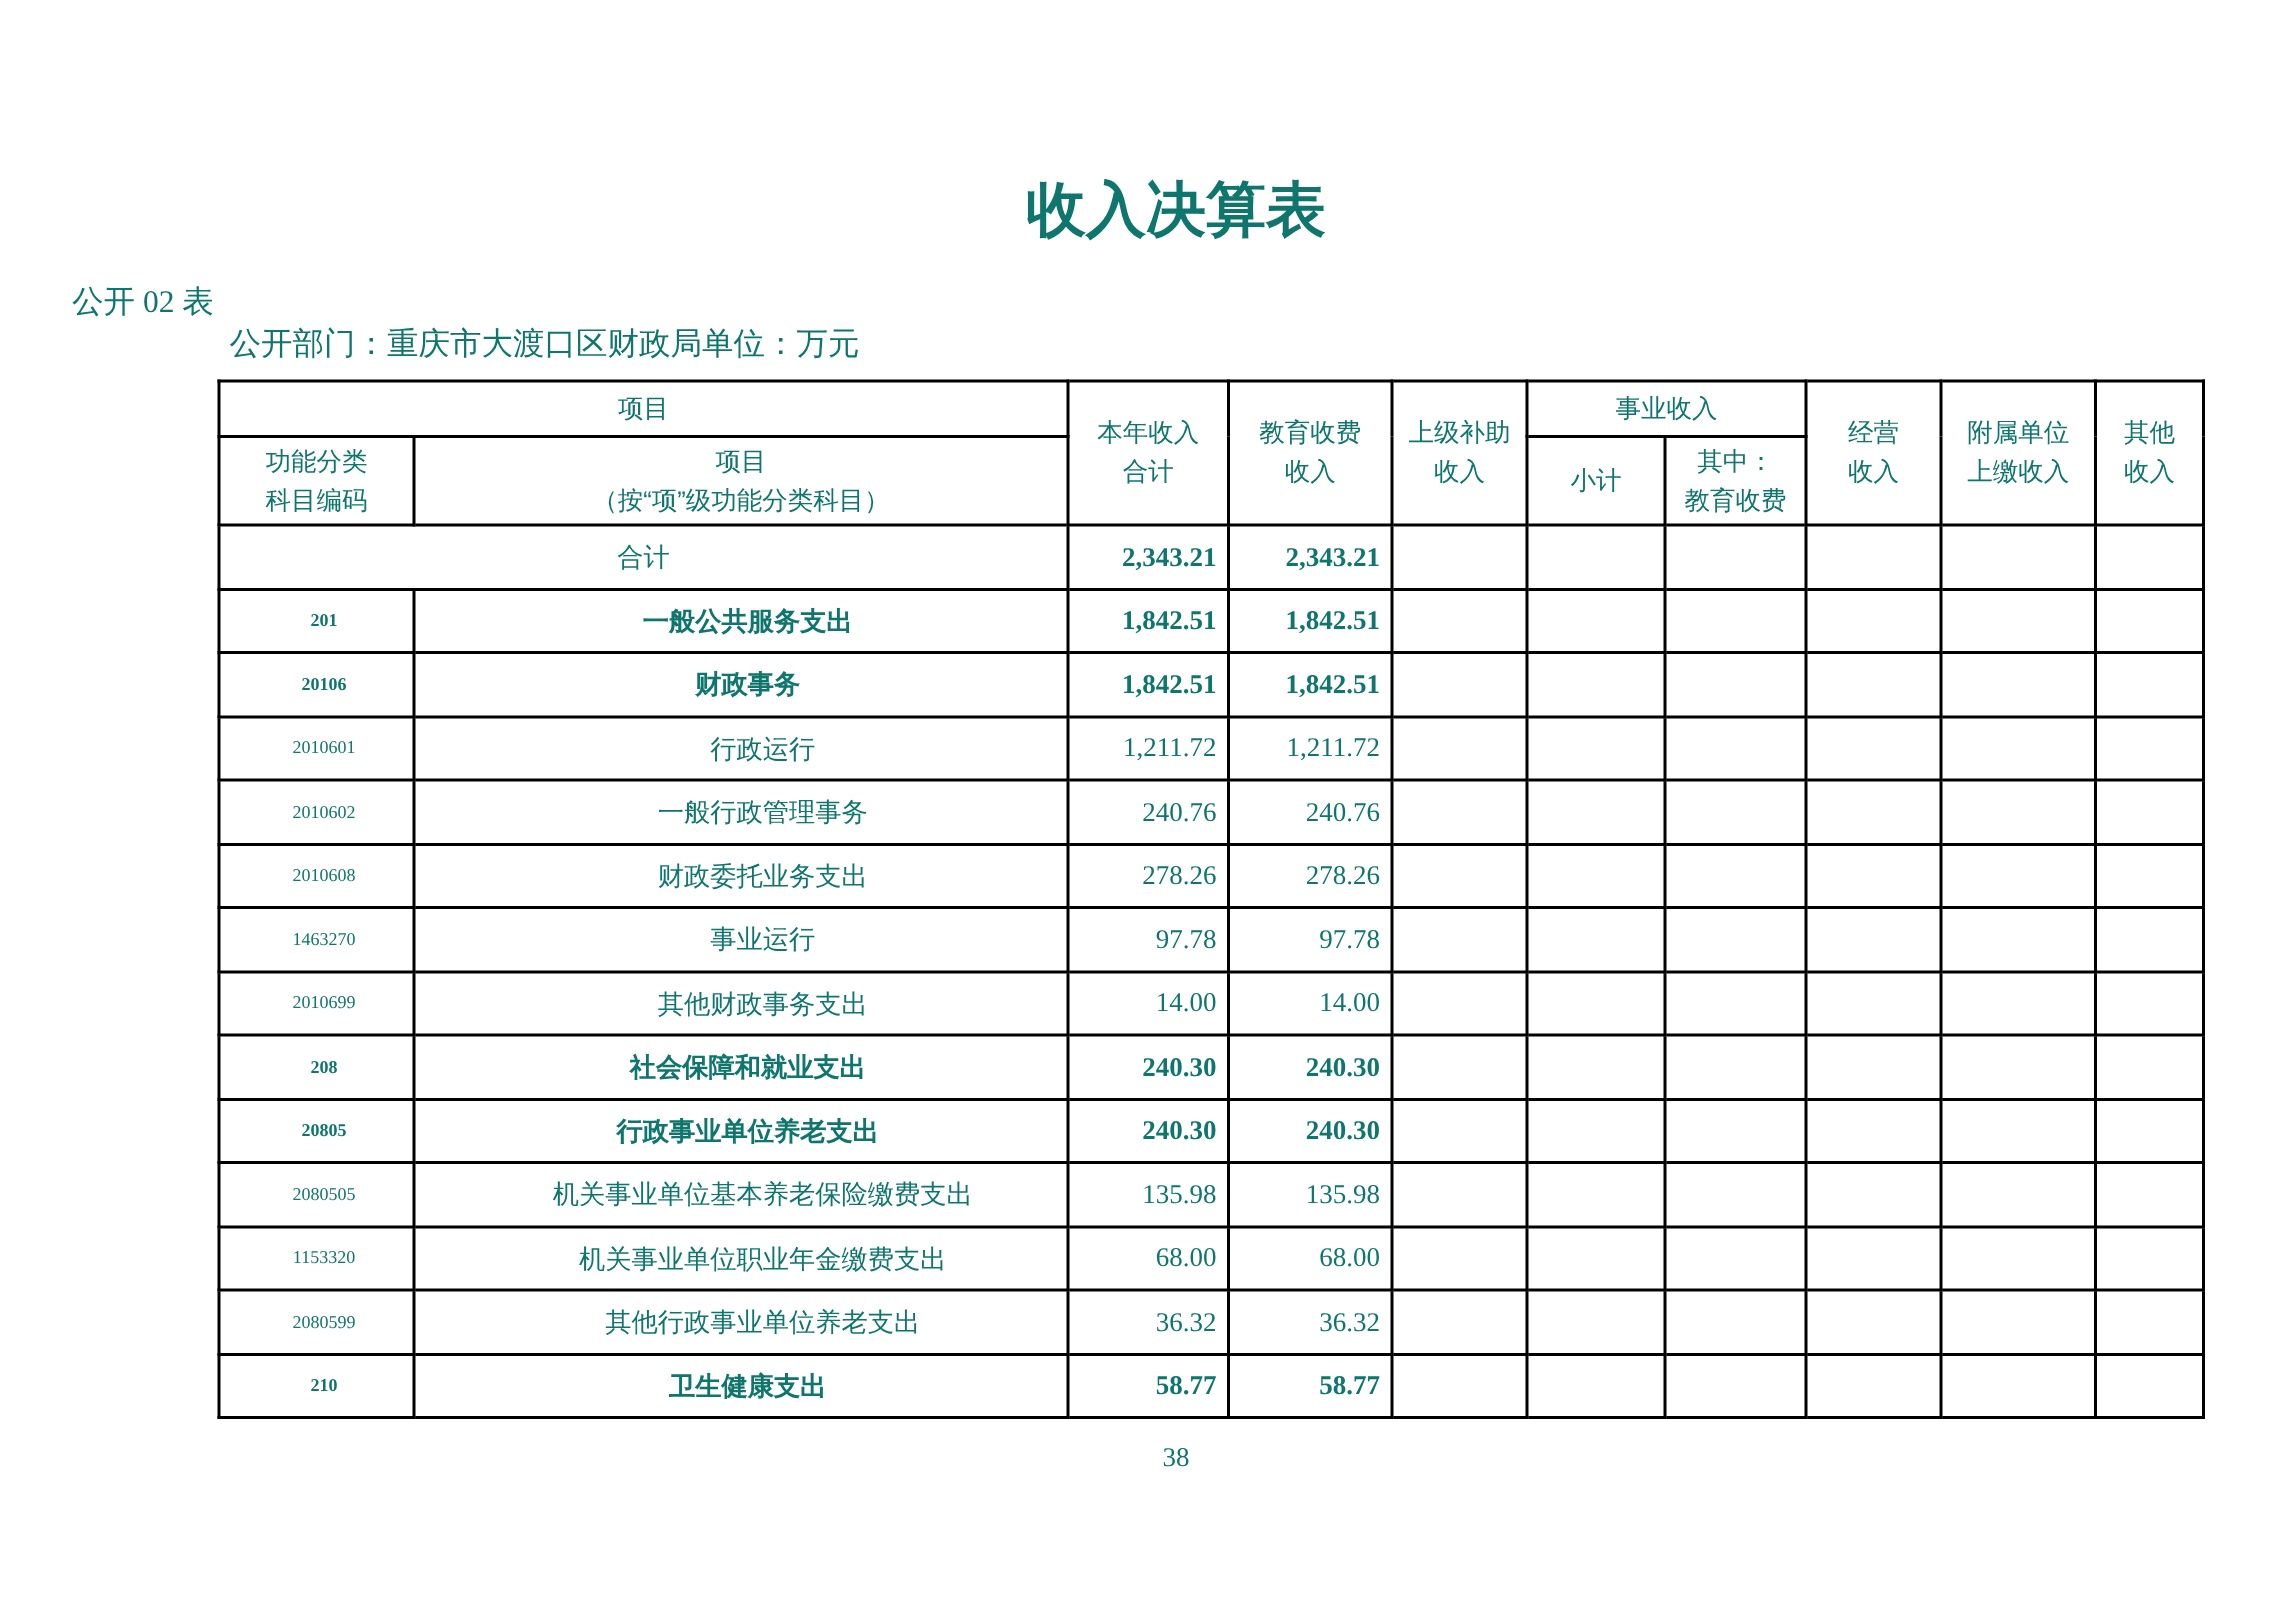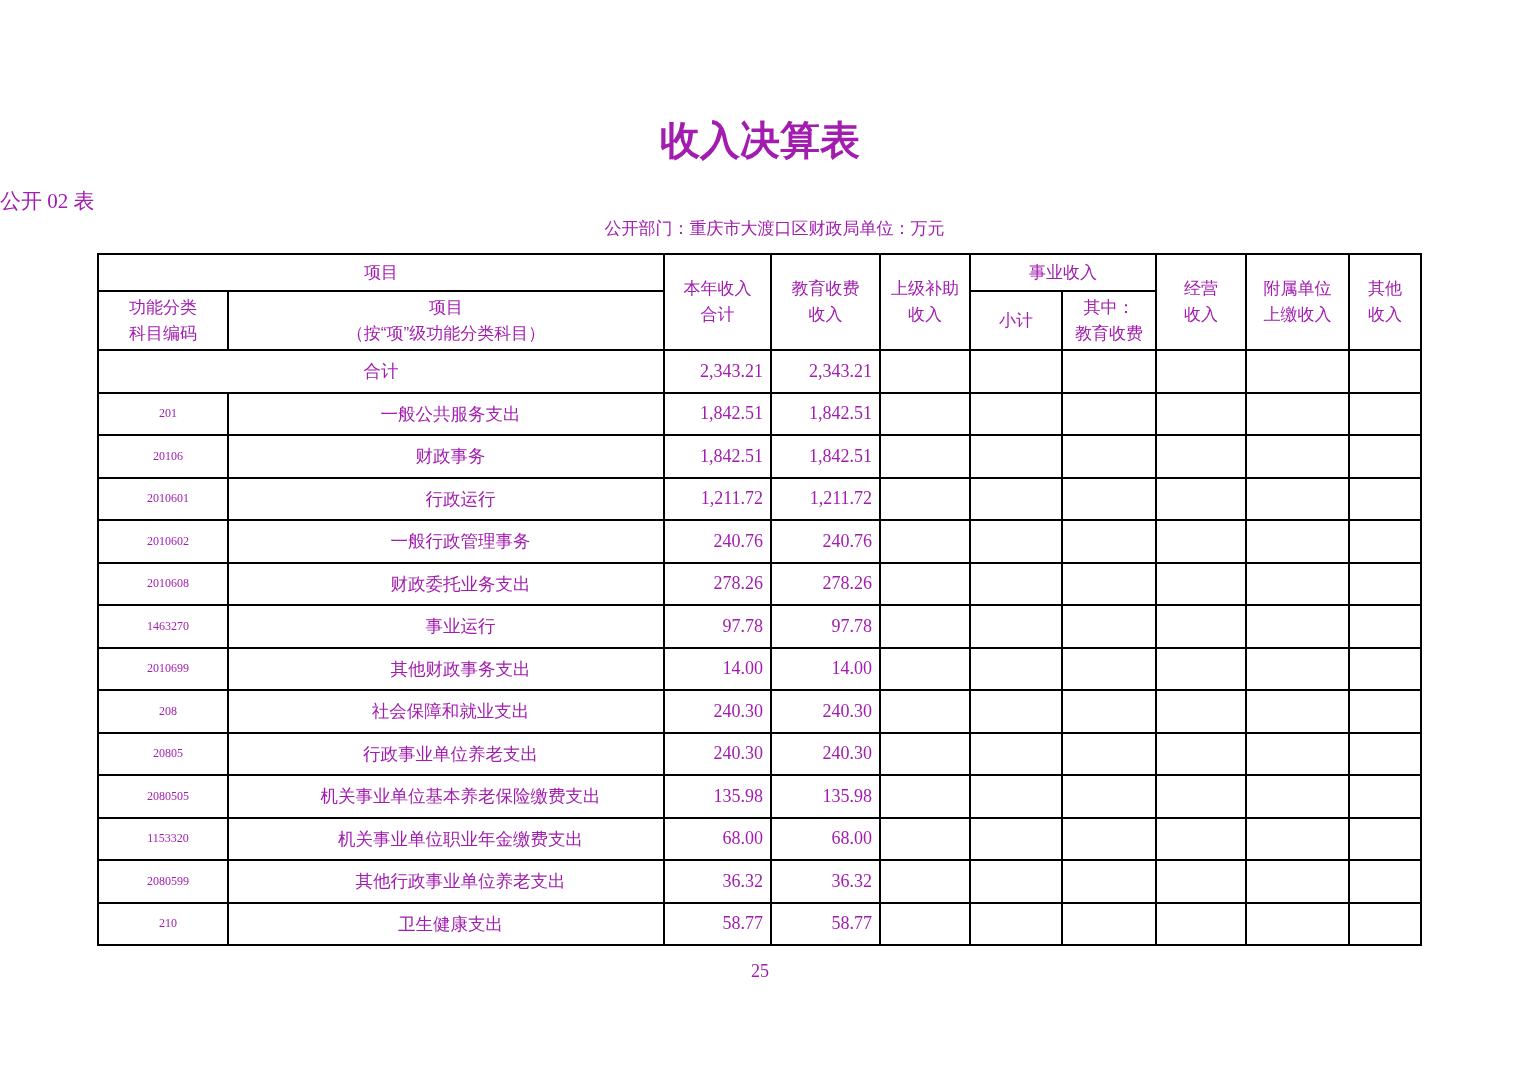--- a/index.html
+++ b/index.html
@@ -2,44 +2,45 @@
 <html><head>
 <meta charset="utf-8">
 <style>
   * { margin: 0; padding: 0; box-sizing: border-box; }
   html, body { background: #ffffff; }
   .page {
     position: relative;
     width: 1520px;
     height: 1074px;
     background: #ffffff;
-    color: #a21caf;
+    color: #0f766e;
     font-family: "Liberation Serif", serif;
     overflow: hidden;
+    padding-left: 48px;
   }
   .title {
     margin-top: 118px;
     text-align: center;
     font-family: "Liberation Sans", sans-serif;
     font-weight: bold;
     font-size: 40px;
     line-height: 45px;
   }
   .code-line {
     margin: 26px 100px 0 0;
     text-align: left;
     font-size: 21px;
     line-height: 25px;
   }
   .meta-row {
     display: flex;
-    justify-content: center;
+    justify-content: flex-start;
     align-items: flex-end;
     margin: 2px 76px 0 105px;
-    font-size: 17px;
+    font-size: 21px;
     line-height: 26px;
   }
   table.income {
     border-collapse: collapse;
     table-layout: fixed;
     margin: 11px 0 0 97px;
     width: 1323px;
   }
   table.income th, table.income td {
     border: 2px solid #000000;
@@ -70,21 +71,21 @@
     vertical-align: middle;
     padding-left: 9px;
   }
   td.cell-name.indent { padding-left: 29px; }
   td.cell-num {
     font-size: 18px;
     text-align: right;
     vertical-align: middle;
     padding-right: 7px;
   }
-  .bold { font-weight: normal; }
+  .bold { font-weight: bold; }
   td.merged {
     text-align: center;
     padding-left: 0;
     font-weight: normal;
     font-size: 17.5px;
     vertical-align: middle;
   }
   .footer {
     margin-top: 14px;
     text-align: center;
@@ -310,15 +311,15 @@
           <td class="cell-num bold"></td>
           <td class="cell-num bold"></td>
           <td class="cell-num bold"></td>
           <td class="cell-num bold"></td>
           <td class="cell-num bold"></td>
           <td class="cell-num bold"></td>
         </tr>
       </tbody>
   </table>
 
-  <div class="footer">25</div>
+  <div class="footer">38</div>
 
 </div>
 
 </body></html>

